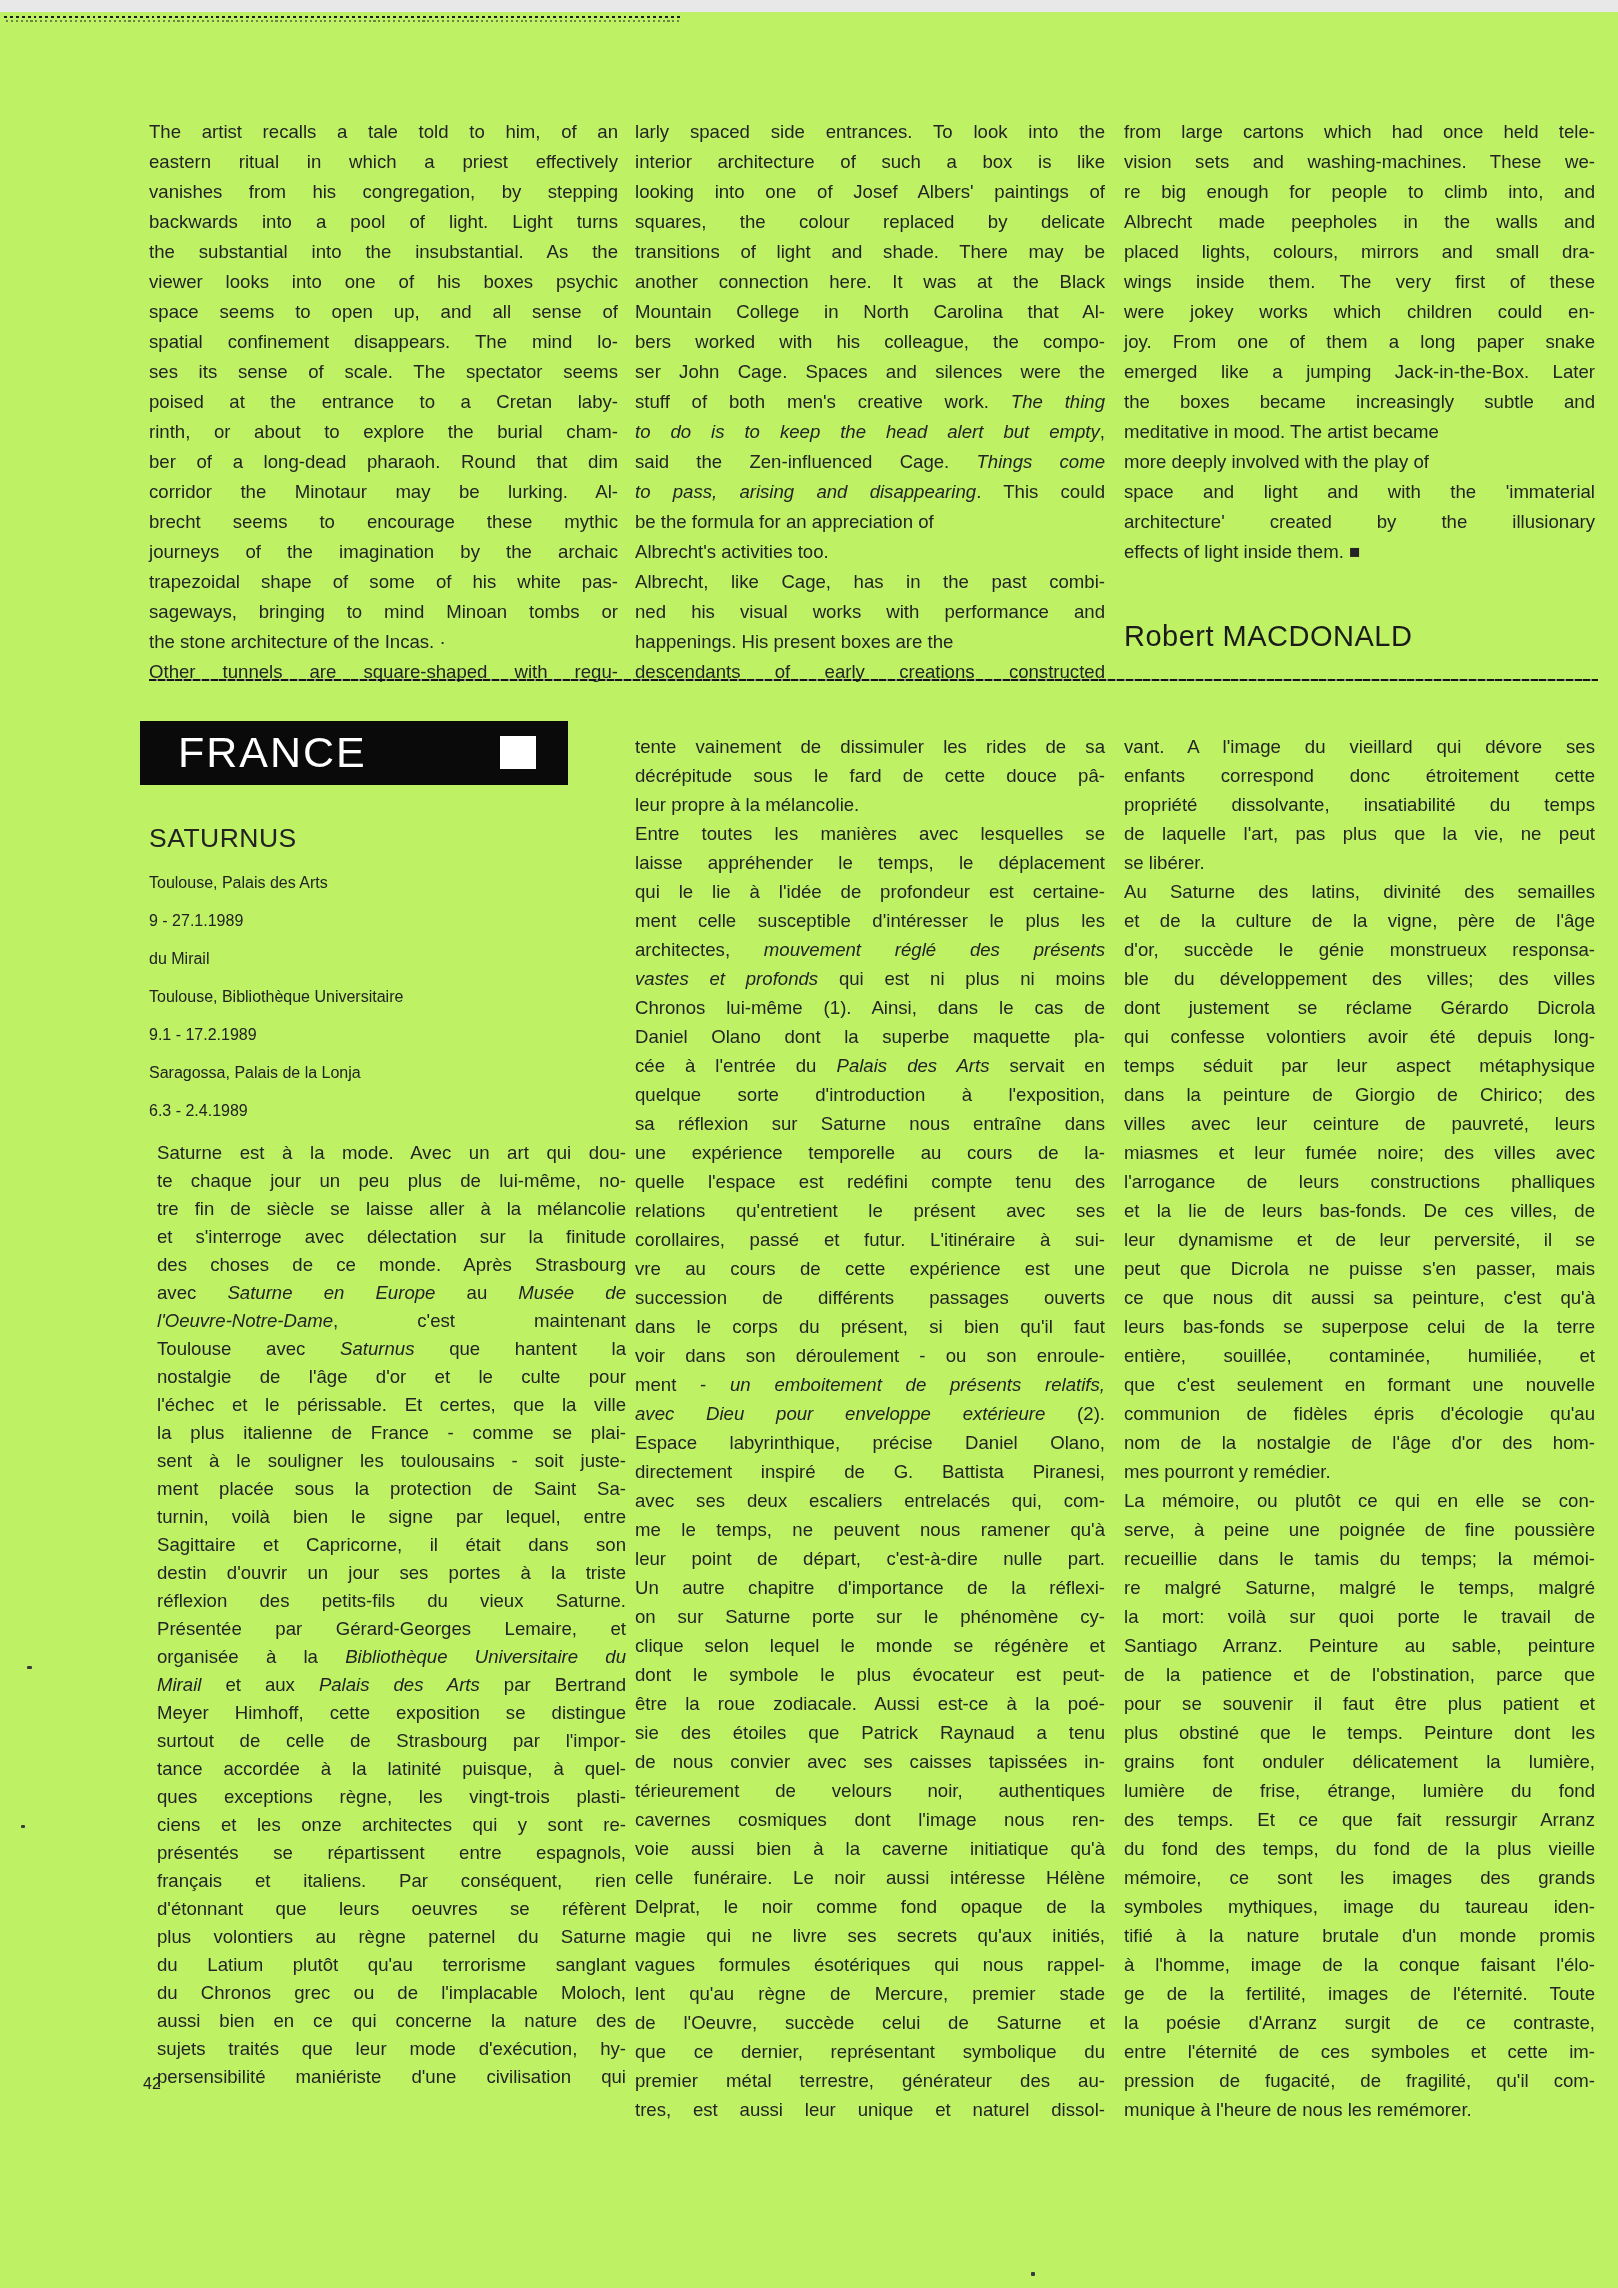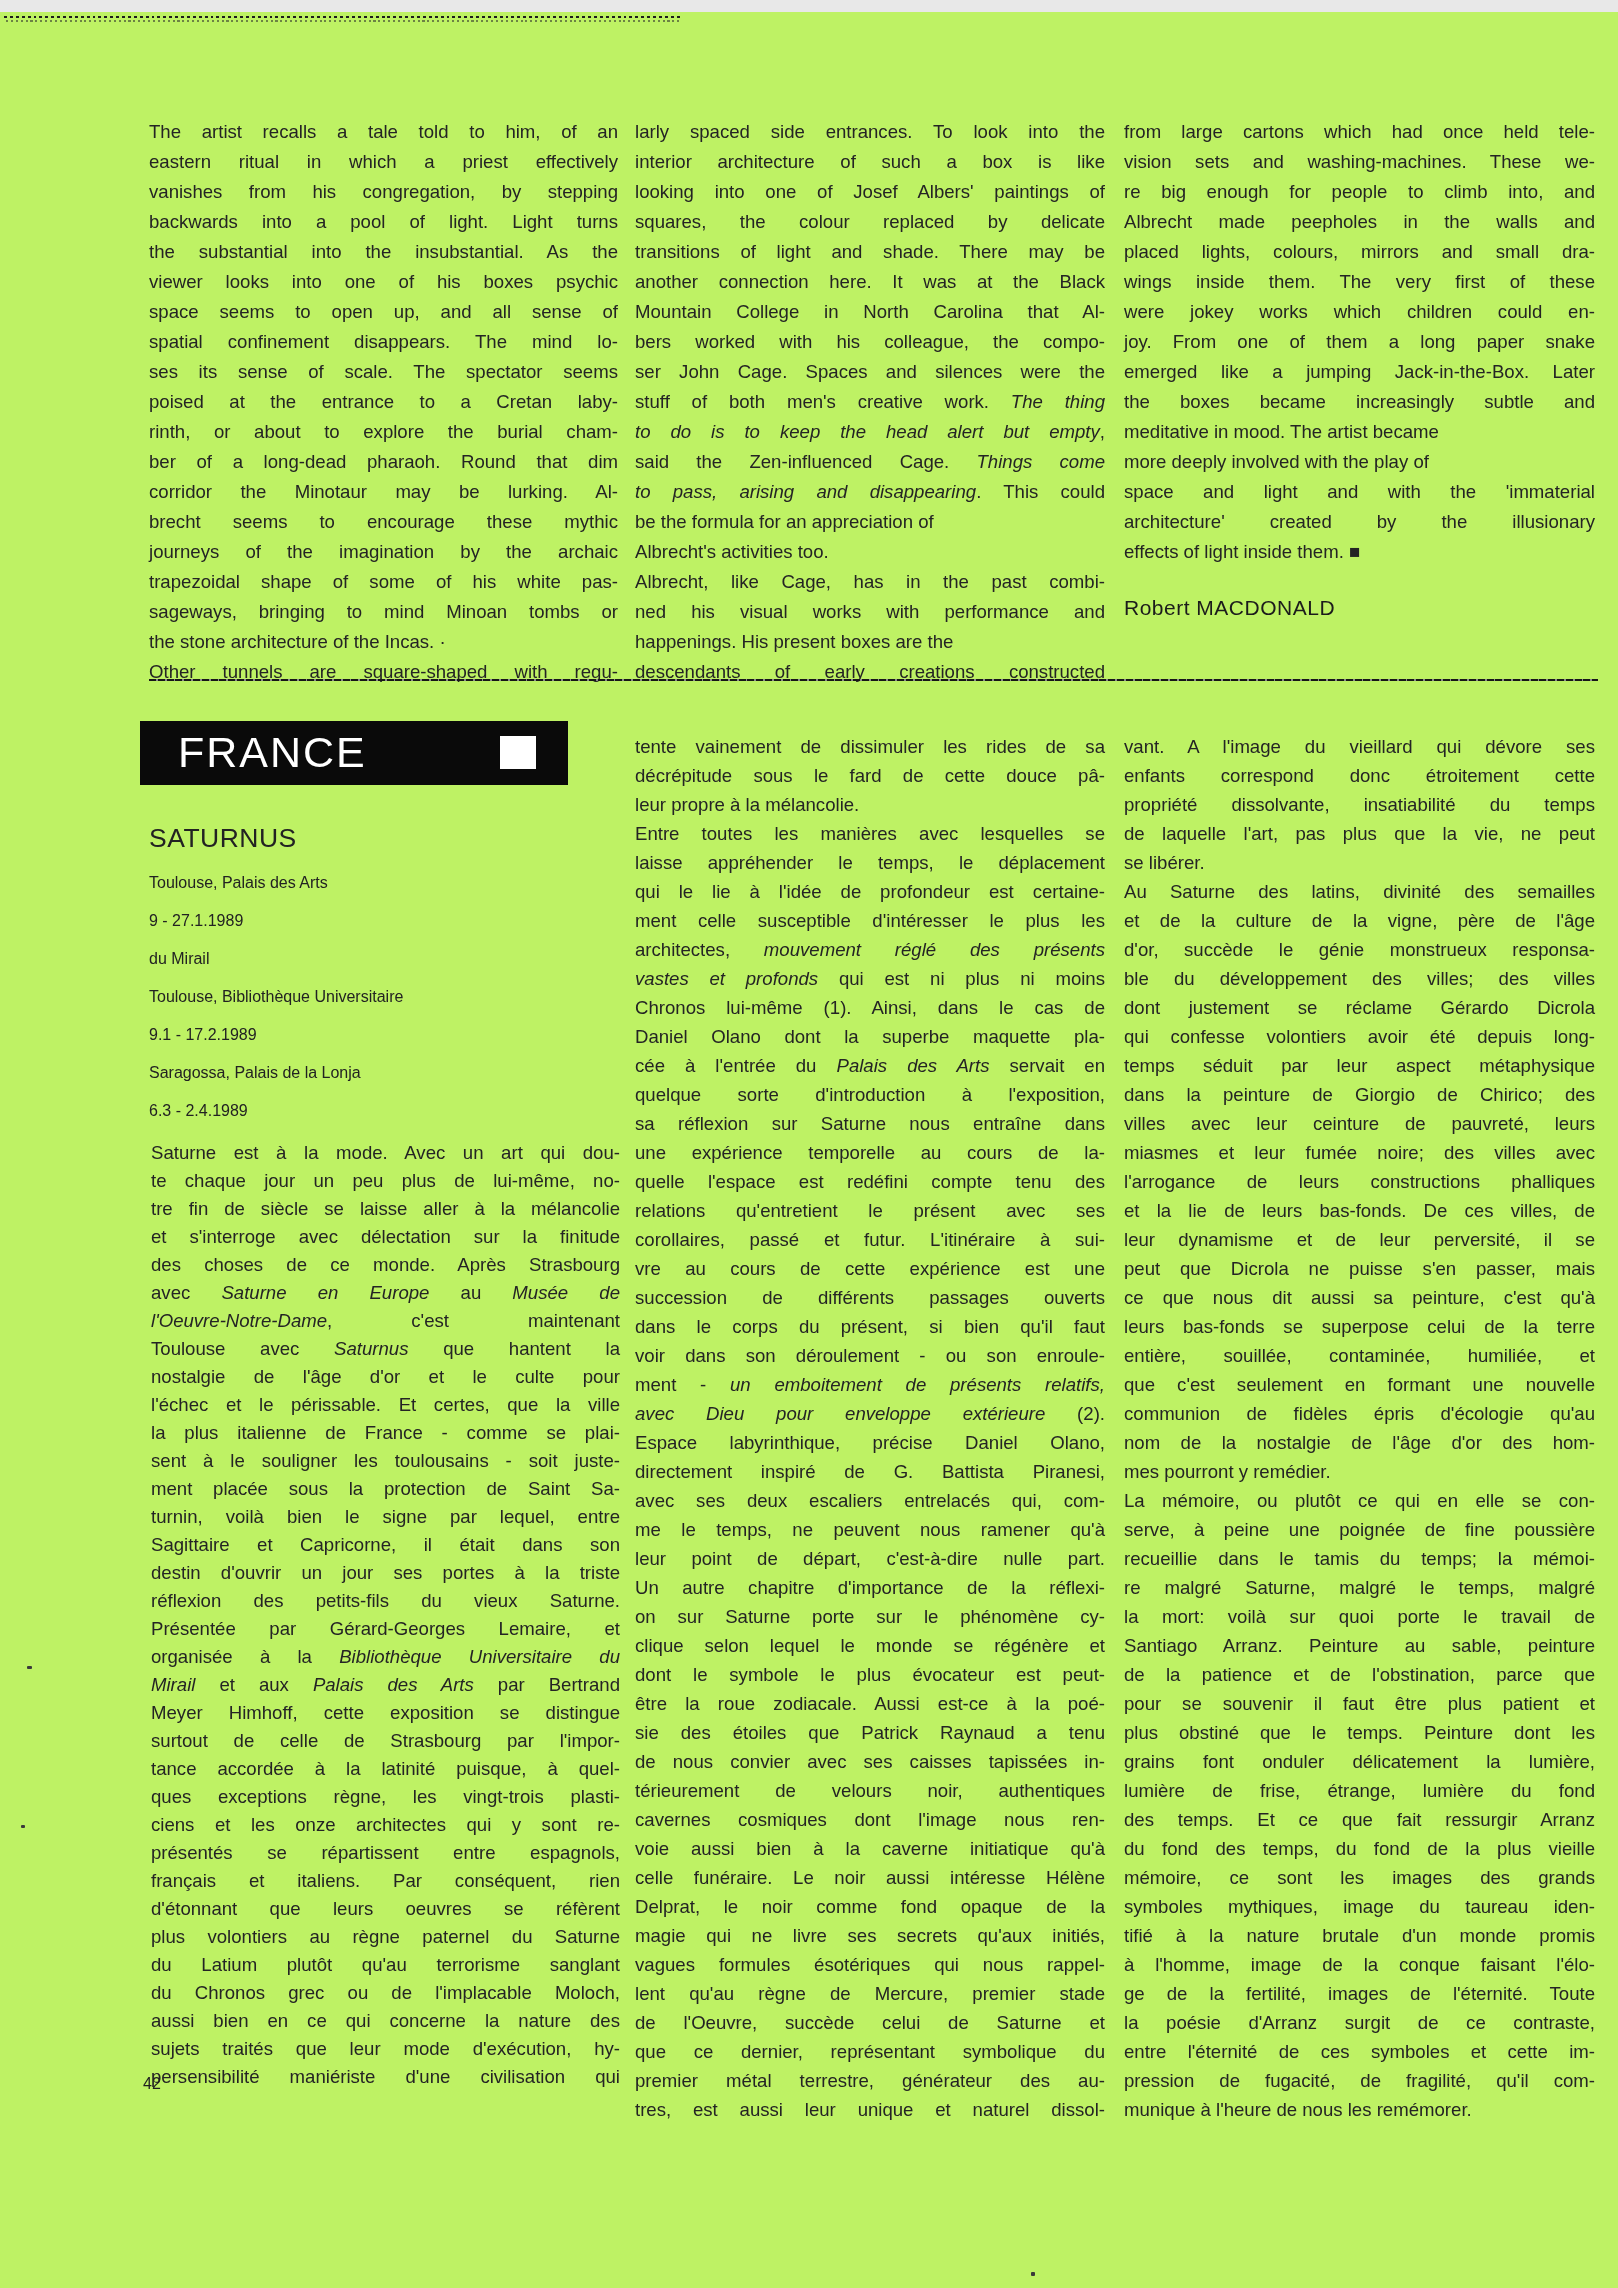--- a/index.html
+++ b/index.html
@@ -30,22 +30,22 @@
     overflow:visible;
   }
   .tline.nj{text-align-last:left;}
   .it{font-style:italic;}
   
   .tc{line-height:30px;top:105px;}
   .tc1{left:149px;width:469px;}
   .tc2{left:635px;width:470px;}
   .tc3{left:1124px;width:471px;}
   .byline{
-    position:absolute;left:1124px;top:584px;
-    font-size:21px;letter-spacing:0.5px;color:#1b1b1b;
+    position:absolute;left:1124px;top:608px;
+    font-size:29px;letter-spacing:0.5px;color:#1b1b1b;
   }
   
   .divider{
     position:absolute;left:149px;top:667px;width:1449px;height:2px;
     background-image:repeating-linear-gradient(90deg,#171717 0 6.9px,#8d8d8d 6.9px 8.8px);
   }
   
   .section-bar{
     position:absolute;left:140px;top:709px;width:428px;height:64px;
     background:#0a0a0a;
@@ -56,21 +56,21 @@
   }
   .section-square{
     position:absolute;right:32px;top:14.7px;width:36px;height:33px;
     background:#ffffff;
   }
   
   .venue{position:absolute;left:149px;top:811px;width:470px;color:#222;}
   .vtitle{font-size:26.5px;letter-spacing:0.5px;margin-bottom:9.8px;}
   .vline{font-size:16px;line-height:38px;}
   
-  .bc1{left:151px;width:469px;top:1127px;line-height:28px;}
+  .bc1{left:157px;width:469px;top:1127px;line-height:28px;}
   .bc2{left:635px;width:470px;top:720px;line-height:29px;}
   .bc3{left:1124px;width:471px;top:720px;line-height:29px;}
   .pagenum{
     position:absolute;left:143px;top:2063px;
     font-size:16px;color:#1f1f1f;
   }
   
   .speck{position:absolute;background:#3a3a3a;border-radius:1px;}
   .sp1{left:26.5px;top:1654px;width:5.9px;height:2.9px;}
   .sp2{left:20.6px;top:1813px;width:4.9px;height:2.9px;}

